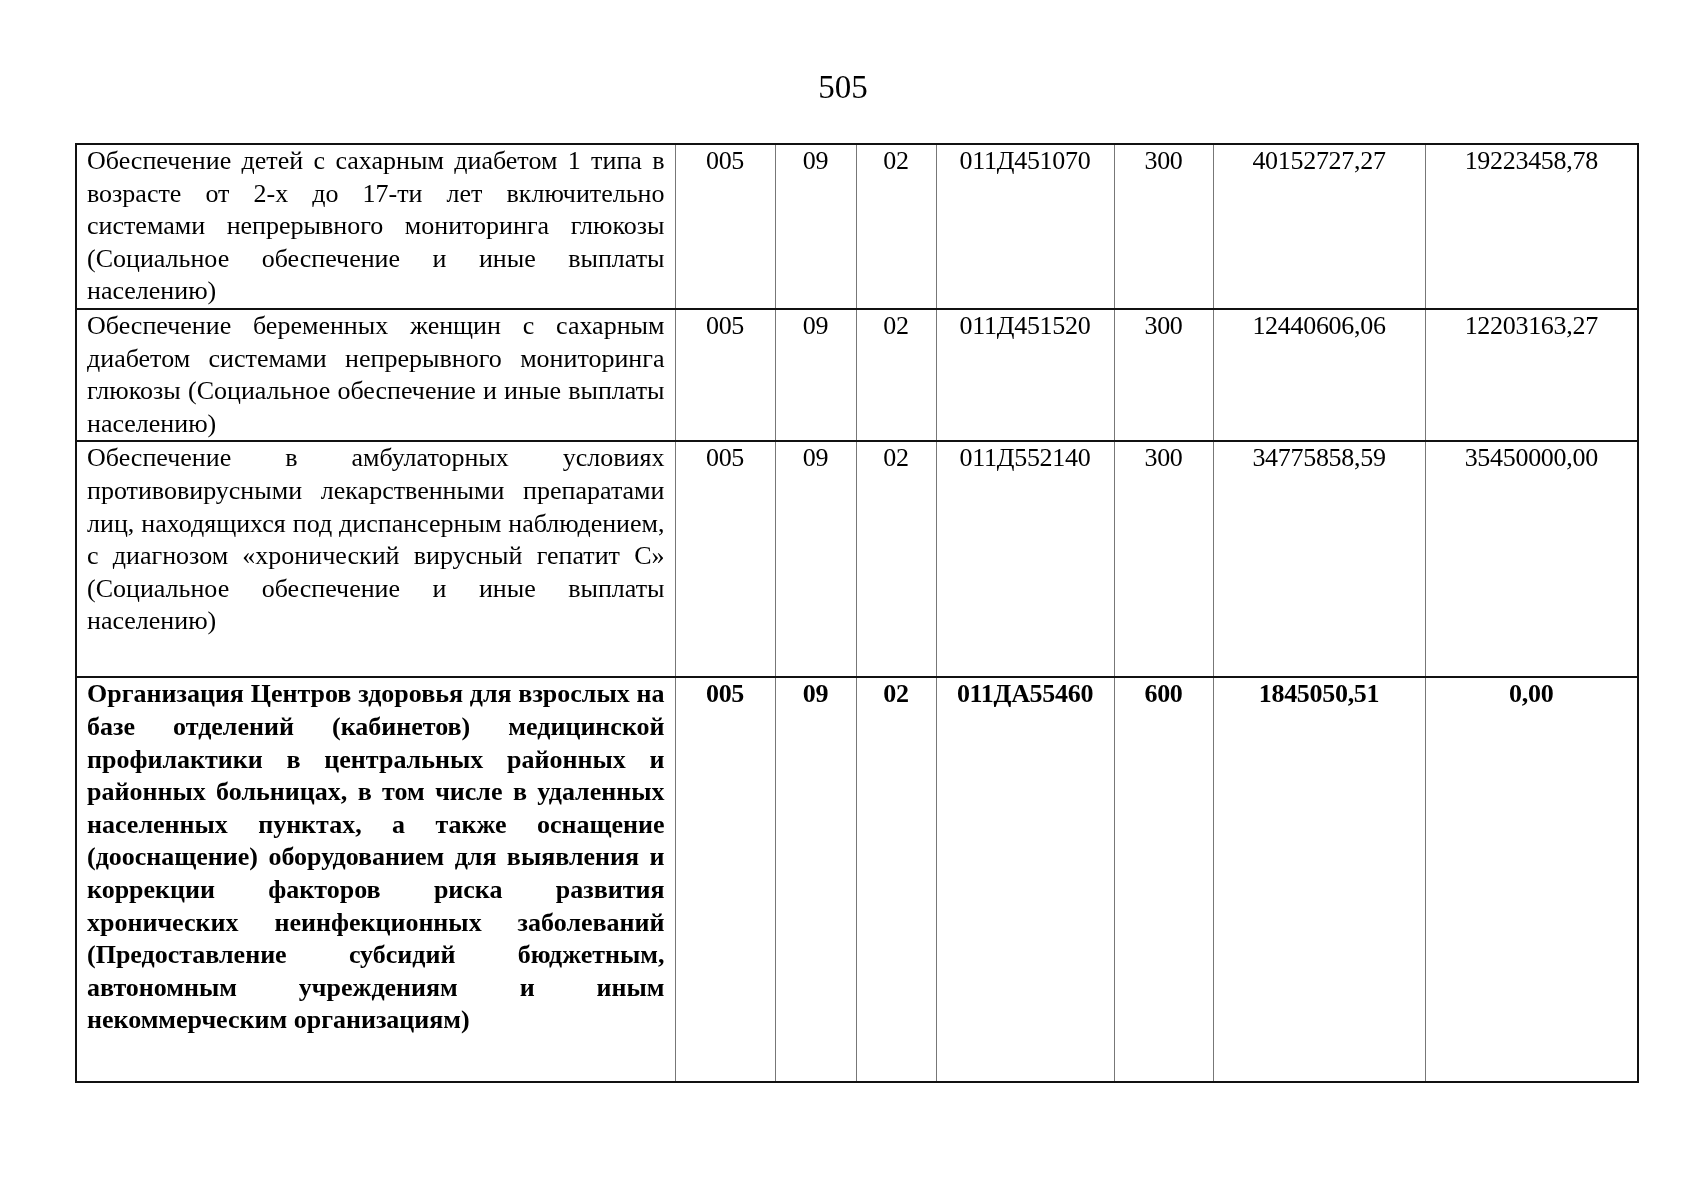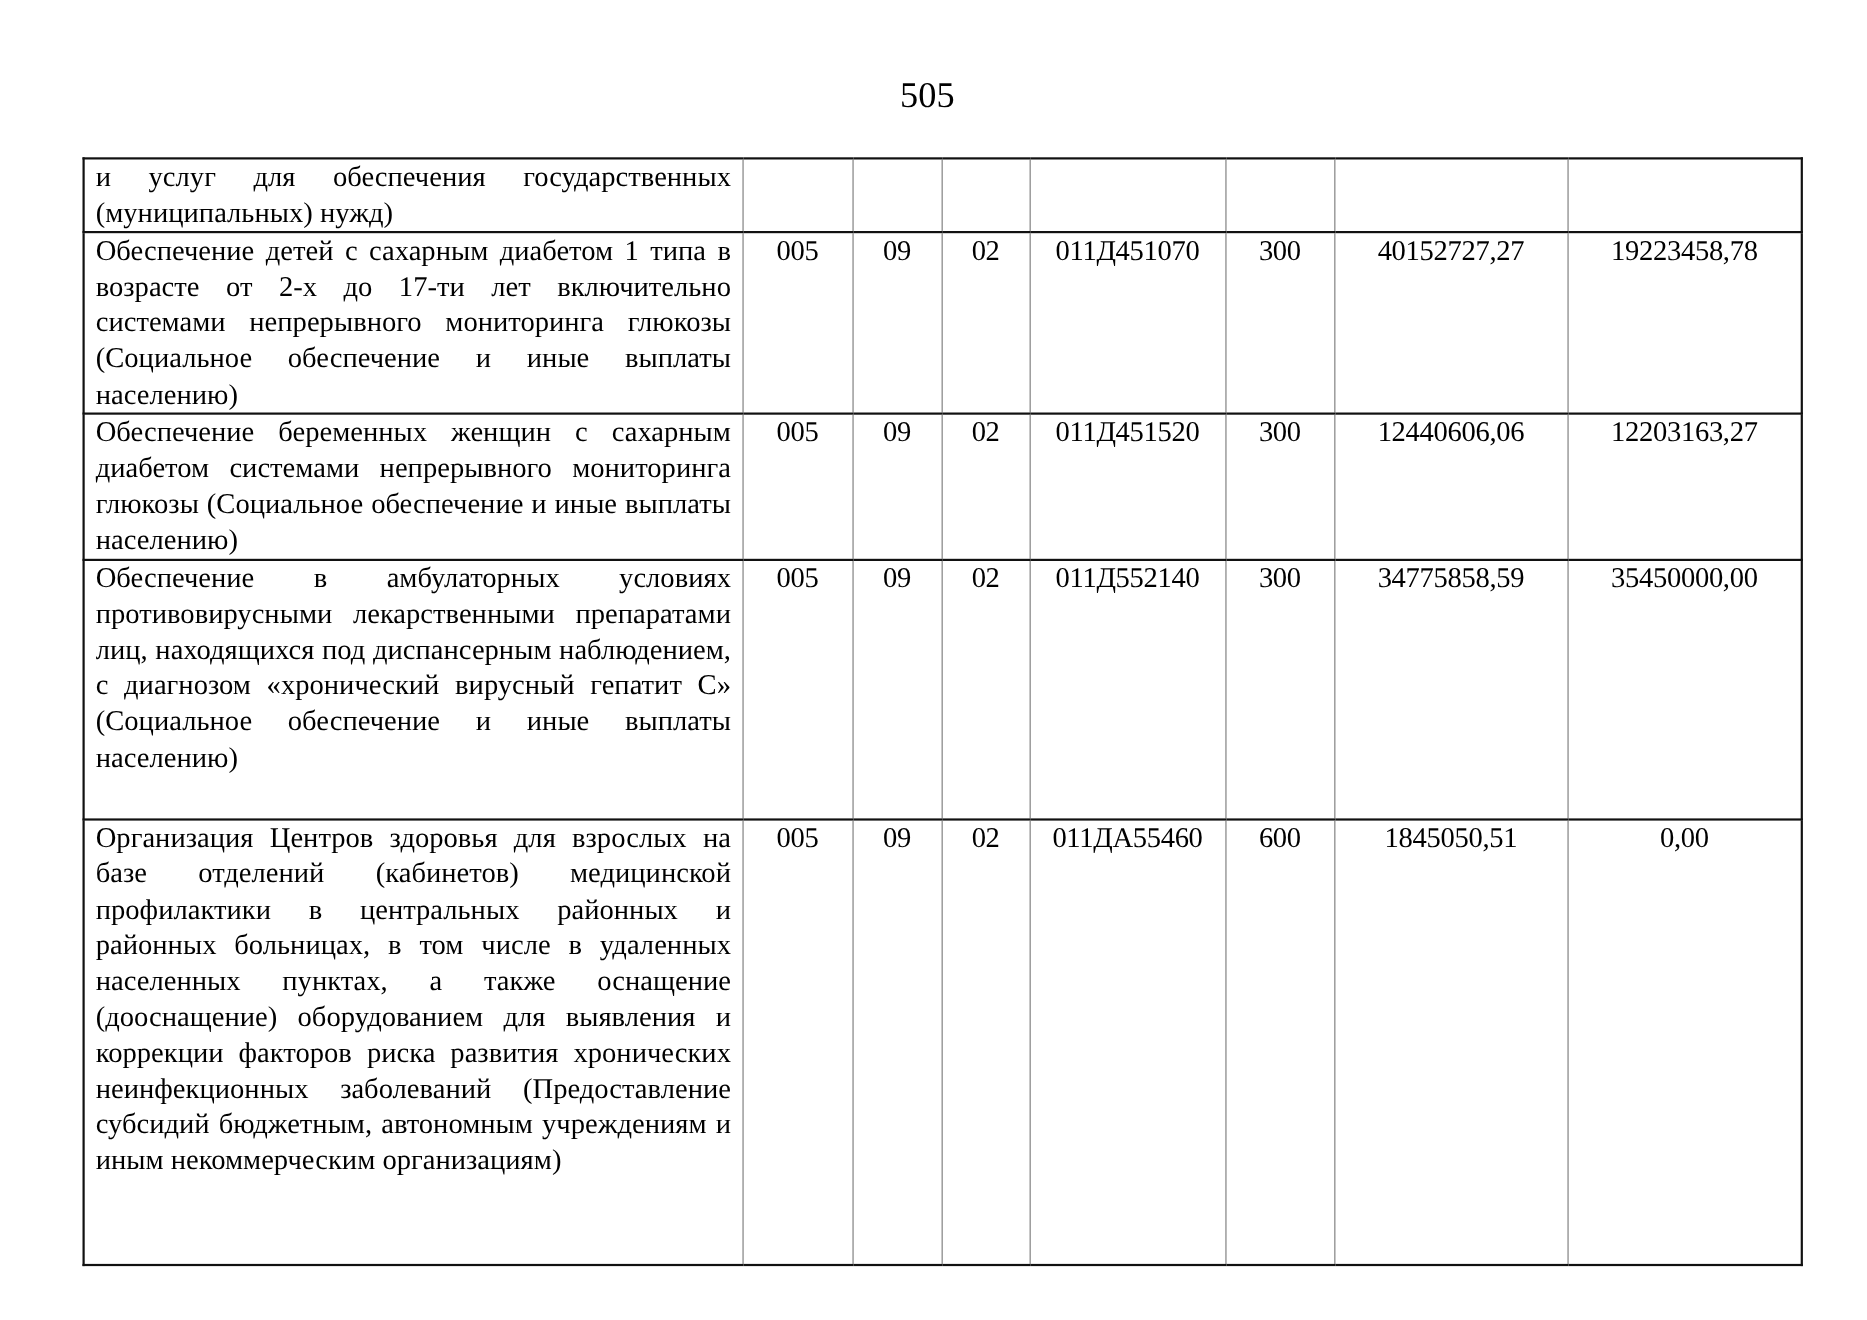--- a/index.html
+++ b/index.html
@@ -76,30 +76,20 @@
     <col class="c-desc">
       <col class="c-gr">
       <col class="c-rz">
       <col class="c-pr">
     <col class="c-cs">
       <col class="c-vr">
       <col class="c-s1">
       <col class="c-s2">
   </colgroup>
   <tbody id="tbody">
-    <tr style="height: 65px;">
-      <td class="desc">и услуг для обеспечения государственных (муниципальных) нужд)</td>
-      <td class="num"></td>
-      <td class="num"></td>
-      <td class="num"></td>
-      <td class="num sep-dark"></td>
-      <td class="num"></td>
-      <td class="num"></td>
-      <td class="num"></td>
-    </tr>
     <tr style="height: 165px;">
       <td class="desc">Обеспечение детей с сахарным диабетом 1 типа в возрасте от 2-х до 17-ти лет включительно системами непрерывного мониторинга глюкозы (Социальное обеспечение и иные выплаты населению)</td>
       <td class="num">005</td>
       <td class="num">09</td>
       <td class="num">02</td>
       <td class="num sep-dark">011Д451070</td>
       <td class="num">300</td>
       <td class="num">40152727,27</td>
       <td class="num">19223458,78</td>
     </tr>
@@ -116,21 +106,21 @@
     <tr style="height: 236px;">
       <td class="desc">Обеспечение в амбулаторных условиях противовирусными лекарственными препаратами лиц, находящихся под диспансерным наблюдением, с диагнозом «хронический вирусный гепатит С» (Социальное обеспечение и иные выплаты населению)</td>
       <td class="num">005</td>
       <td class="num">09</td>
       <td class="num">02</td>
       <td class="num sep-dark">011Д552140</td>
       <td class="num">300</td>
       <td class="num">34775858,59</td>
       <td class="num">35450000,00</td>
     </tr>
-    <tr style="height: 405px;">
+    <tr style="height: 405px; font-weight: bold;">
       <td class="desc">Организация Центров здоровья для взрослых на базе отделений (кабинетов) медицинской профилактики в центральных районных и районных больницах, в том числе в удаленных населенных пунктах, а также оснащение (дооснащение) оборудованием для выявления и коррекции факторов риска развития хронических неинфекционных заболеваний (Предоставление субсидий бюджетным, автономным учреждениям и иным некоммерческим организациям)</td>
       <td class="num">005</td>
       <td class="num">09</td>
       <td class="num">02</td>
       <td class="num sep-dark">011ДА55460</td>
       <td class="num">600</td>
       <td class="num">1845050,51</td>
       <td class="num">0,00</td>
     </tr>
   </tbody>

